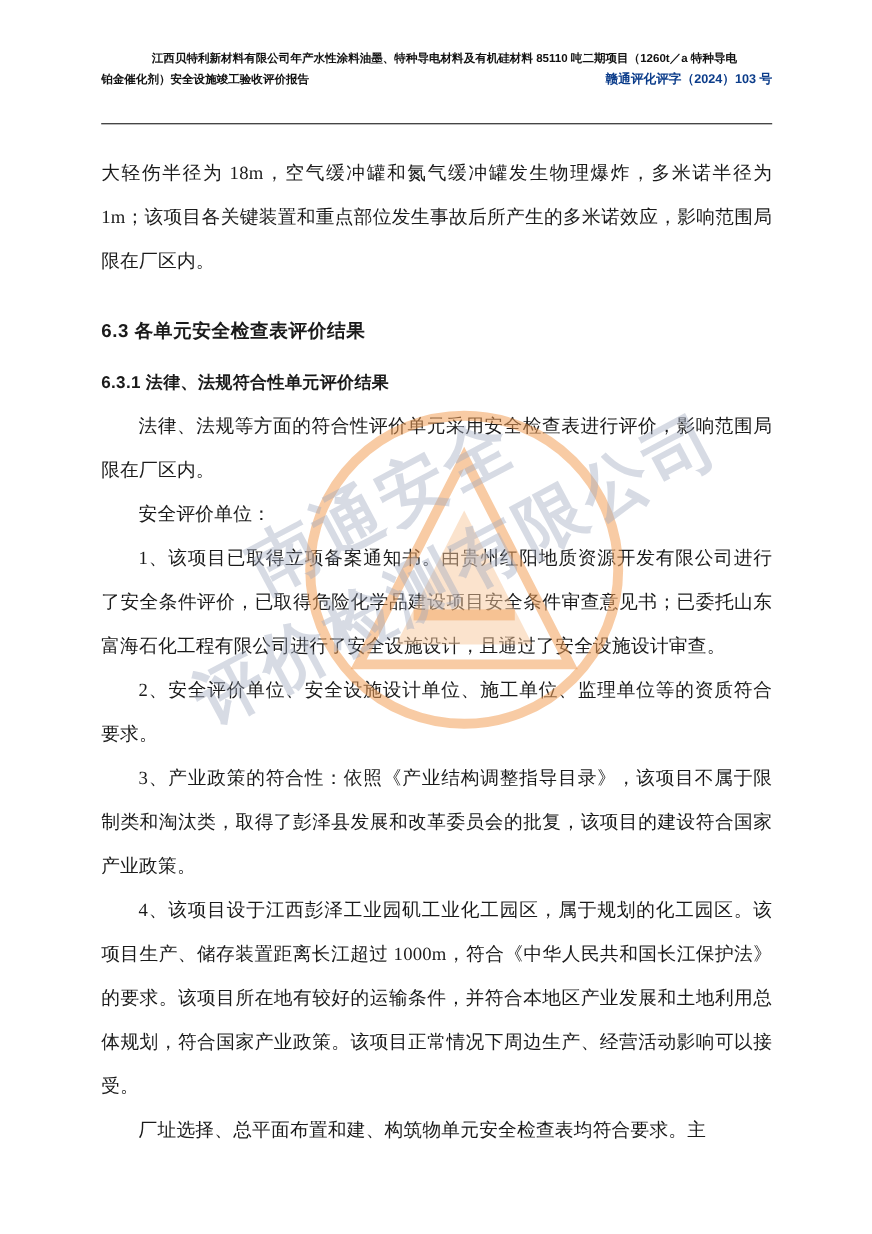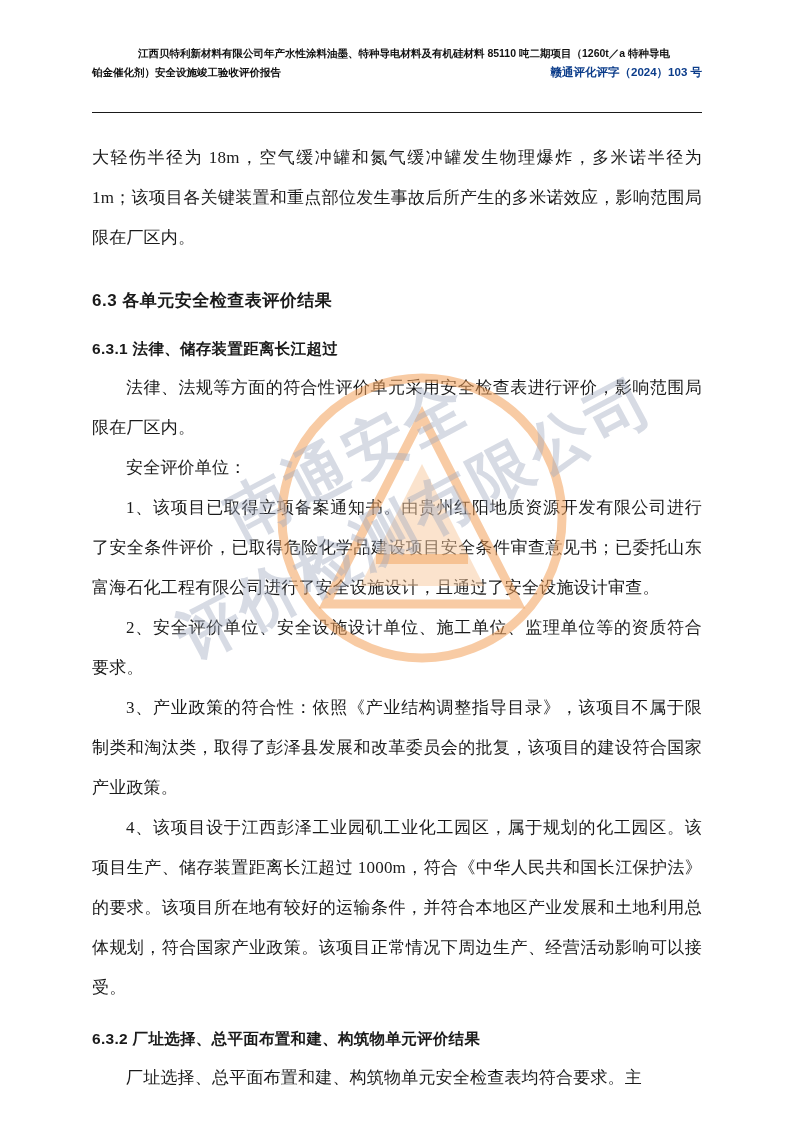--- a/index.html
+++ b/index.html
@@ -172,28 +172,27 @@
       </div>
     </div>
     <div class="header-rule"></div>
 
     <div class="body">
 
       <p class="para">大轻伤半径为 18m，空气缓冲罐和氮气缓冲罐发生物理爆炸，多米诺半径为 1m；该项目各关键装置和重点部位发生事故后所产生的多米诺效应，影响范围局限在厂区内。</p>
 
       <h2 class="sec">6.3  各单元安全检查表评价结果</h2>
 
-      <h3 class="sub">6.3.1 法律、储存装置距离长江超过</h3>
+      <h3 class="sub">6.3.1 法律、法规符合性单元评价结果</h3>
 
       <p class="para indent">法律、法规等方面的符合性评价单元采用安全检查表进行评价，影响范围局限在厂区内。</p>
       <p class="para indent">安全评价单位：</p>
       <p class="para indent">1、该项目已取得立项备案通知书。由贵州红阳地质资源开发有限公司进行了安全条件评价，已取得危险化学品建设项目安全条件审查意见书；已委托山东富海石化工程有限公司进行了安全设施设计，且通过了安全设施设计审查。</p>
       <p class="para indent">2、安全评价单位、安全设施设计单位、施工单位、监理单位等的资质符合要求。</p>
       <p class="para indent">3、产业政策的符合性：依照《产业结构调整指导目录》，该项目不属于限制类和淘汰类，取得了彭泽县发展和改革委员会的批复，该项目的建设符合国家产业政策。</p>
       <p class="para indent">4、该项目设于江西彭泽工业园矶工业化工园区，属于规划的化工园区。该项目生产、储存装置距离长江超过 1000m，符合《中华人民共和国长江保护法》的要求。该项目所在地有较好的运输条件，并符合本地区产业发展和土地利用总体规划，符合国家产业政策。该项目正常情况下周边生产、经营活动影响可以接受。</p>
 
-      <h3 class="sub">6.3.2 厂址选择、总平面布置和建、构筑物单元评价结果</h3>
 
       <p class="para indent">厂址选择、总平面布置和建、构筑物单元安全检查表均符合要求。主</p>
     </div>
 
   </div>
 </div>
 
 </body></html>

